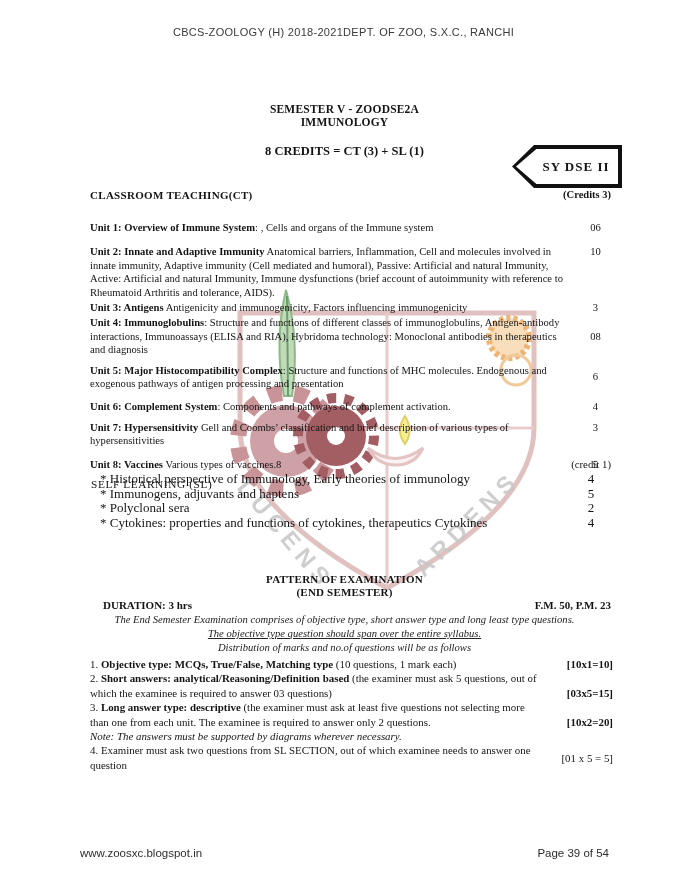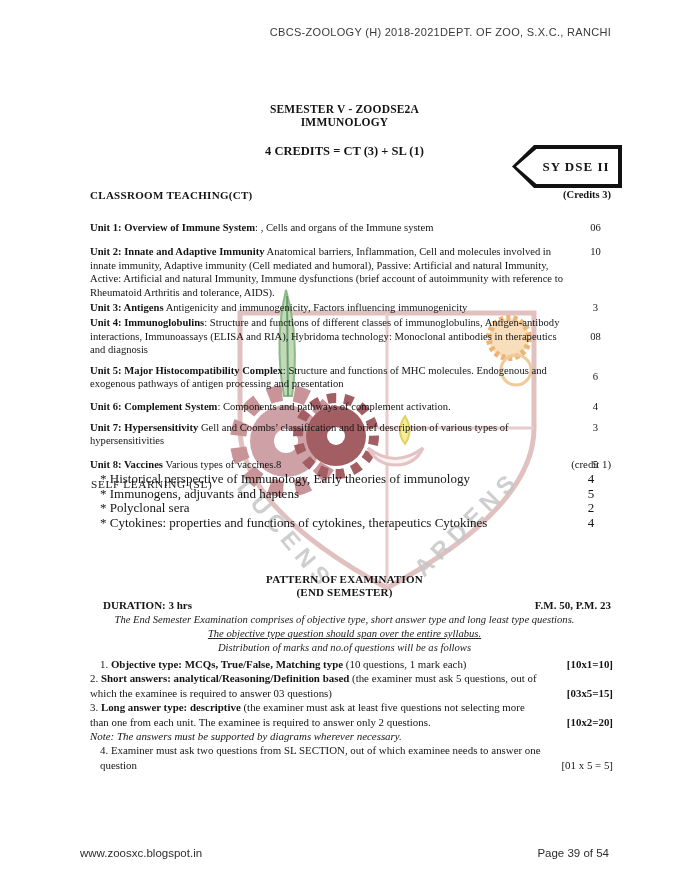--- a/index.html
+++ b/index.html
@@ -9,21 +9,21 @@
     background:#ffffff;
     font-family:"Liberation Serif", serif;
     color:#141414;
     overflow:hidden;
   }
   .layer{position:absolute;left:0;top:0;width:100%;height:100%;}
   .content{z-index:2;}
   .wm{z-index:1;}
 
   
-  .hdr{position:absolute;left:76px;right:78px;top:26px;display:flex;justify-content:flex-end;
+  .hdr{position:absolute;left:76px;right:78px;top:26px;display:flex;justify-content:center;
        font-family:"Liberation Sans", sans-serif;font-size:11px;color:#3a3a3a;letter-spacing:0.3px;}
   .ftr{position:absolute;left:80px;right:80px;top:847px;display:flex;justify-content:space-between;
        font-family:"Liberation Sans", sans-serif;font-size:11.5px;color:#2d2d2d;}
 
   
   .title-block{position:absolute;left:0;right:0;top:103px;text-align:center;
        font-weight:bold;font-size:11.5px;line-height:13px;letter-spacing:0.2px;}
   .credits-line{position:absolute;left:0;right:0;top:144px;text-align:center;
        font-weight:bold;font-size:12.5px;}
 
@@ -59,21 +59,21 @@
   
   .exam-head{position:absolute;left:0;right:0;top:573px;text-align:center;font-weight:bold;
        font-size:11px;line-height:13px;letter-spacing:0.2px;}
   .exam-durrow{position:absolute;left:103px;right:78px;top:599px;display:flex;justify-content:space-between;
        font-weight:bold;font-size:11px;}
   .exam-notes{position:absolute;left:0;right:0;top:613px;text-align:center;font-style:italic;
        font-size:10.6px;line-height:14.2px;color:#222;}
   .u-line{text-decoration:underline;}
   .exam-items{position:absolute;left:90px;right:76px;top:657px;font-size:10.9px;line-height:14.4px;}
   .ex-row{display:flex;}
-  .ex-top{align-items:flex-end;margin-left:10px;}
+  .ex-top{align-items:center;}
   .ex-bottom{align-items:flex-end;}
   .ex-text{width:455px;}
   .ex-marks{flex:1;text-align:right;font-weight:bold;}
   .ex-marks-reg{flex:1;text-align:right;font-weight:normal;}
   .ex-note{font-style:italic;}
 
   
   .crest{position:absolute;left:226px;top:256px;width:316px;height:344px;opacity:0.85;}
 </style>
 </head>
@@ -115,21 +115,21 @@
     <div class="hdr">
       <span>CBCS-ZOOLOGY (H) 2018-2021</span>
       <span>DEPT. OF ZOO, S.X.C., RANCHI</span>
     </div>
 
     <div class="title-block">
       <div>SEMESTER V -  ZOODSE2A</div>
       <div>IMMUNOLOGY</div>
     </div>
 
-    <div class="credits-line">4 CREDITS = CT (3) + SL (1)</div>
+    <div class="credits-line">8 CREDITS = CT (3) + SL (1)</div>
 
     <div class="badge">
       <div class="outer"></div>
       <div class="inner"></div>
       <div class="lbl">SY DSE II</div>
     </div>
     <div class="badge-credits">(Credits 3)</div>
 
     <div class="ct-heading">CLASSROOM TEACHING(CT)</div>
 

